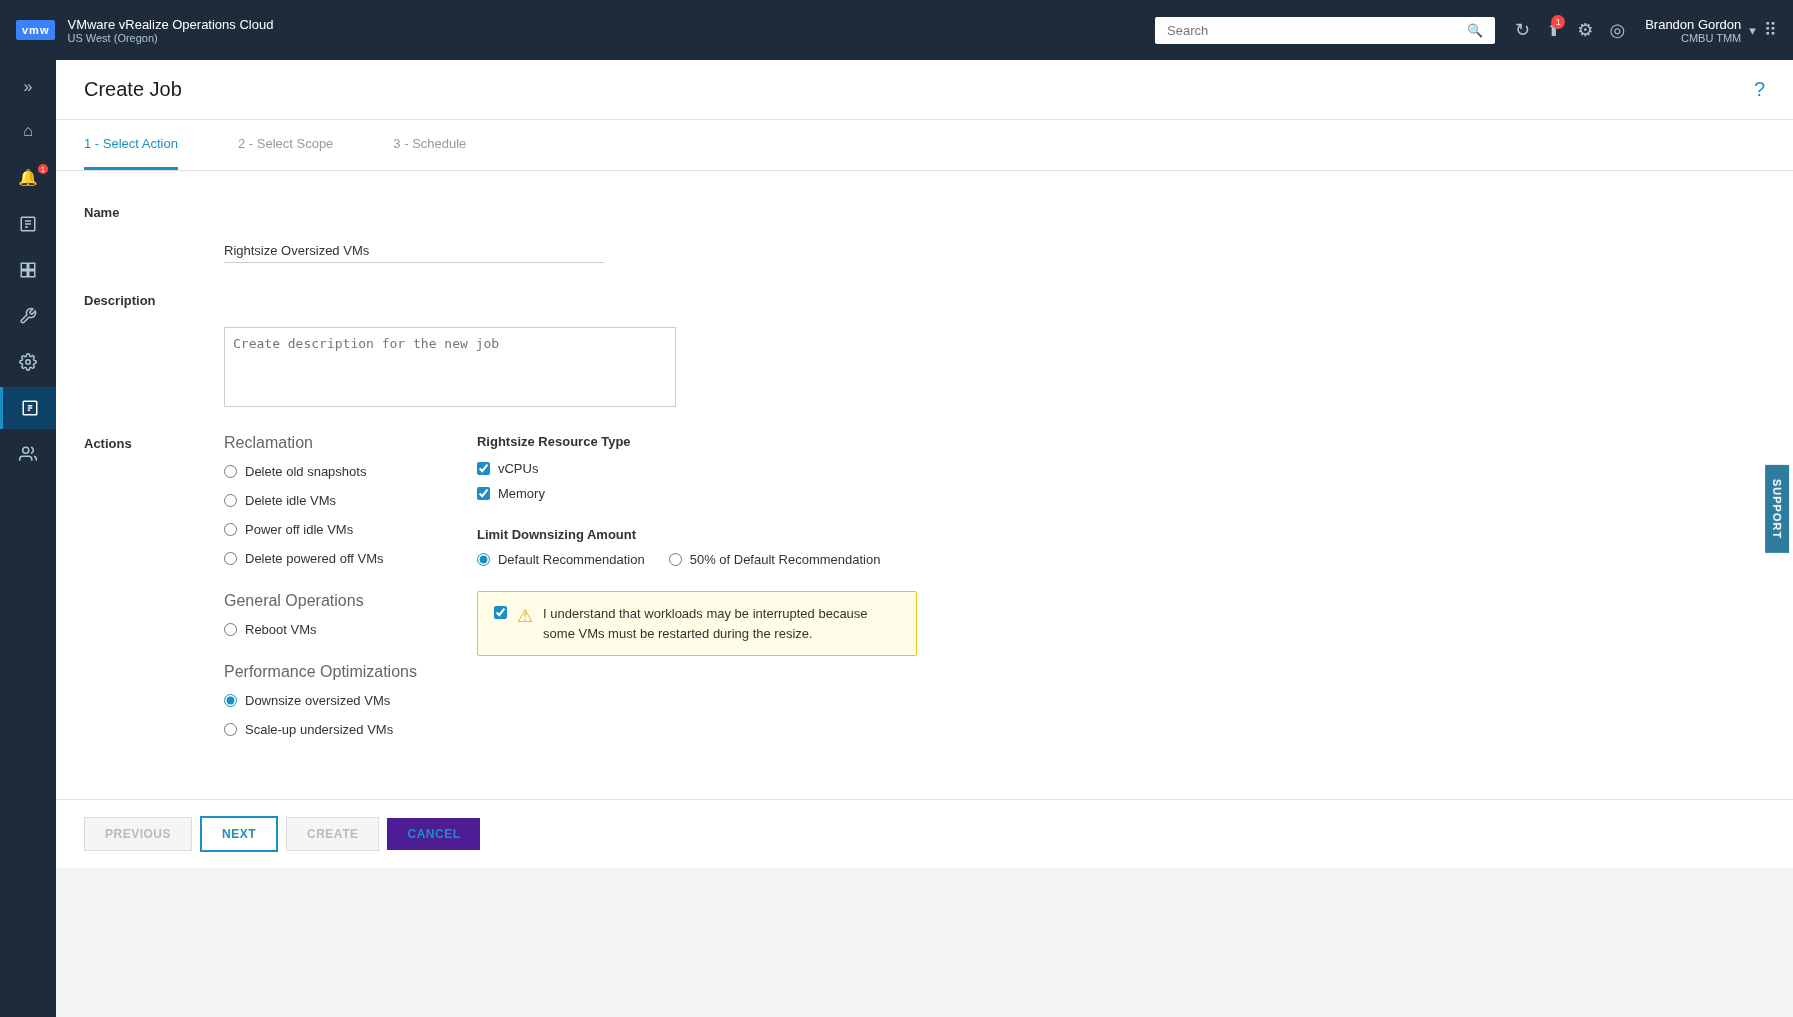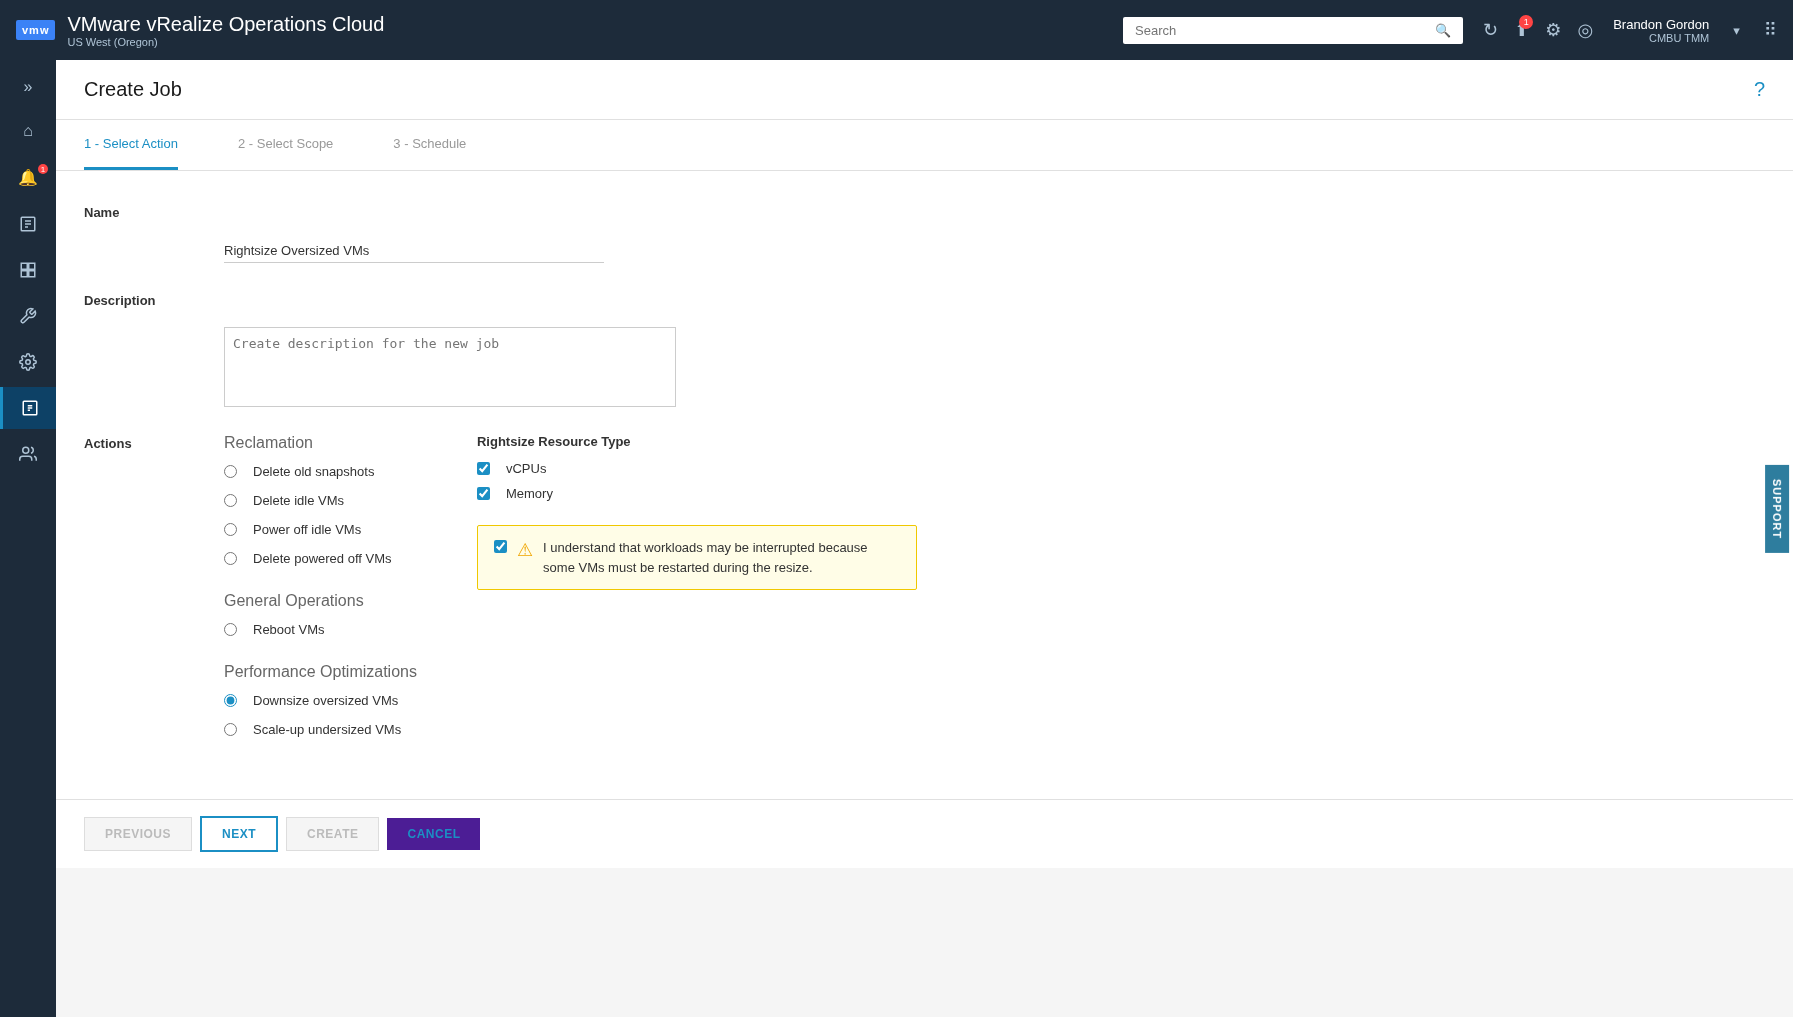--- a/index.html
+++ b/index.html
@@ -19,21 +19,21 @@
     .vmw-logo {
       background: #3b82f6;
       color: #fff;
       font-weight: bold;
       font-size: 11px;
       padding: 4px 6px;
       border-radius: 2px;
       letter-spacing: 1px;
     }
     .topbar-brand { display: flex; flex-direction: column; }
-    .topbar-brand-name { font-size: 20px; font-weight: 500; color: #fff; }
+    .topbar-brand-name { font-size: 13px; font-weight: 500; color: #fff; }
     .topbar-brand-sub { font-size: 11px; color: #afc4d6; }
     .topbar-right { display: flex; align-items: center; gap: 20px; }
     .search-bar {
       background: #fff;
       border: none;
       border-radius: 2px;
       padding: 6px 12px;
       font-size: 13px;
       width: 340px;
       display: flex;
@@ -45,21 +45,21 @@
       outline: none;
       font-size: 13px;
       width: 100%;
       color: #333;
     }
     .topbar-icons { display: flex; align-items: center; gap: 16px; }
     .topbar-icon { color: #afc4d6; cursor: pointer; font-size: 18px; }
     .topbar-user { display: flex; flex-direction: column; align-items: flex-end; color: #fff; }
     .topbar-user-name { font-size: 13px; font-weight: 500; }
     .topbar-user-org { font-size: 11px; color: #afc4d6; }
-    .topbar-user-row { display: flex; align-items: center; gap: 24px; }
+    .topbar-user-row { display: flex; align-items: center; gap: 8px; }
 
     
     .app-layout { display: flex; height: calc(1017px - 60px); }
 
     
     .sidebar {
       background: #1d2b3a;
       width: 56px;
       display: flex;
       flex-direction: column;
@@ -184,21 +184,21 @@
     .actions-content {
       display: flex;
       gap: 60px;
     }
     .action-group { display: flex; flex-direction: column; gap: 4px; }
     .action-group-title { font-size: 16px; color: #666; margin-bottom: 8px; font-weight: 400; }
 
     .radio-item, .checkbox-item {
       display: flex;
       align-items: center;
-      gap: 16px;
+      gap: 8px;
       margin-bottom: 10px;
       font-size: 13px;
       color: #333;
       cursor: pointer;
     }
     .radio-item input[type="radio"], .checkbox-item input[type="checkbox"] {
       accent-color: #1b8fc4;
       cursor: pointer;
     }
 
@@ -463,20 +463,33 @@
               <label class="checkbox-item">
                 <input type="checkbox" checked="" style="accent-color: rgb(27, 143, 196);">
                 <span>vCPUs</span>
               </label>
               <label class="checkbox-item">
                 <input type="checkbox" checked="" style="accent-color: rgb(27, 143, 196);">
                 <span>Memory</span>
               </label>
             </div>
 
+            <div class="limit-downsizing">
+              <div class="limit-title">Limit Downsizing Amount</div>
+              <div class="radio-inline-group">
+                <label class="radio-item">
+                  <input type="radio" name="limit" checked="" style="">
+                  <span>Default Recommendation</span>
+                </label>
+                <label class="radio-item">
+                  <input type="radio" name="limit" style="">
+                  <span>50% of Default Recommendation</span>
+                </label>
+              </div>
+            </div>
 
             <div class="warning-box">
               <input type="checkbox" checked="" style="accent-color: rgb(27, 143, 196); margin-top: 2px; flex-shrink: 0;">
               <span class="warning-icon">⚠</span>
               <span class="warning-text">I understand that workloads may be interrupted because some VMs must be restarted during the resize.</span>
             </div>
           </div>
 
         </div>
       </div>

